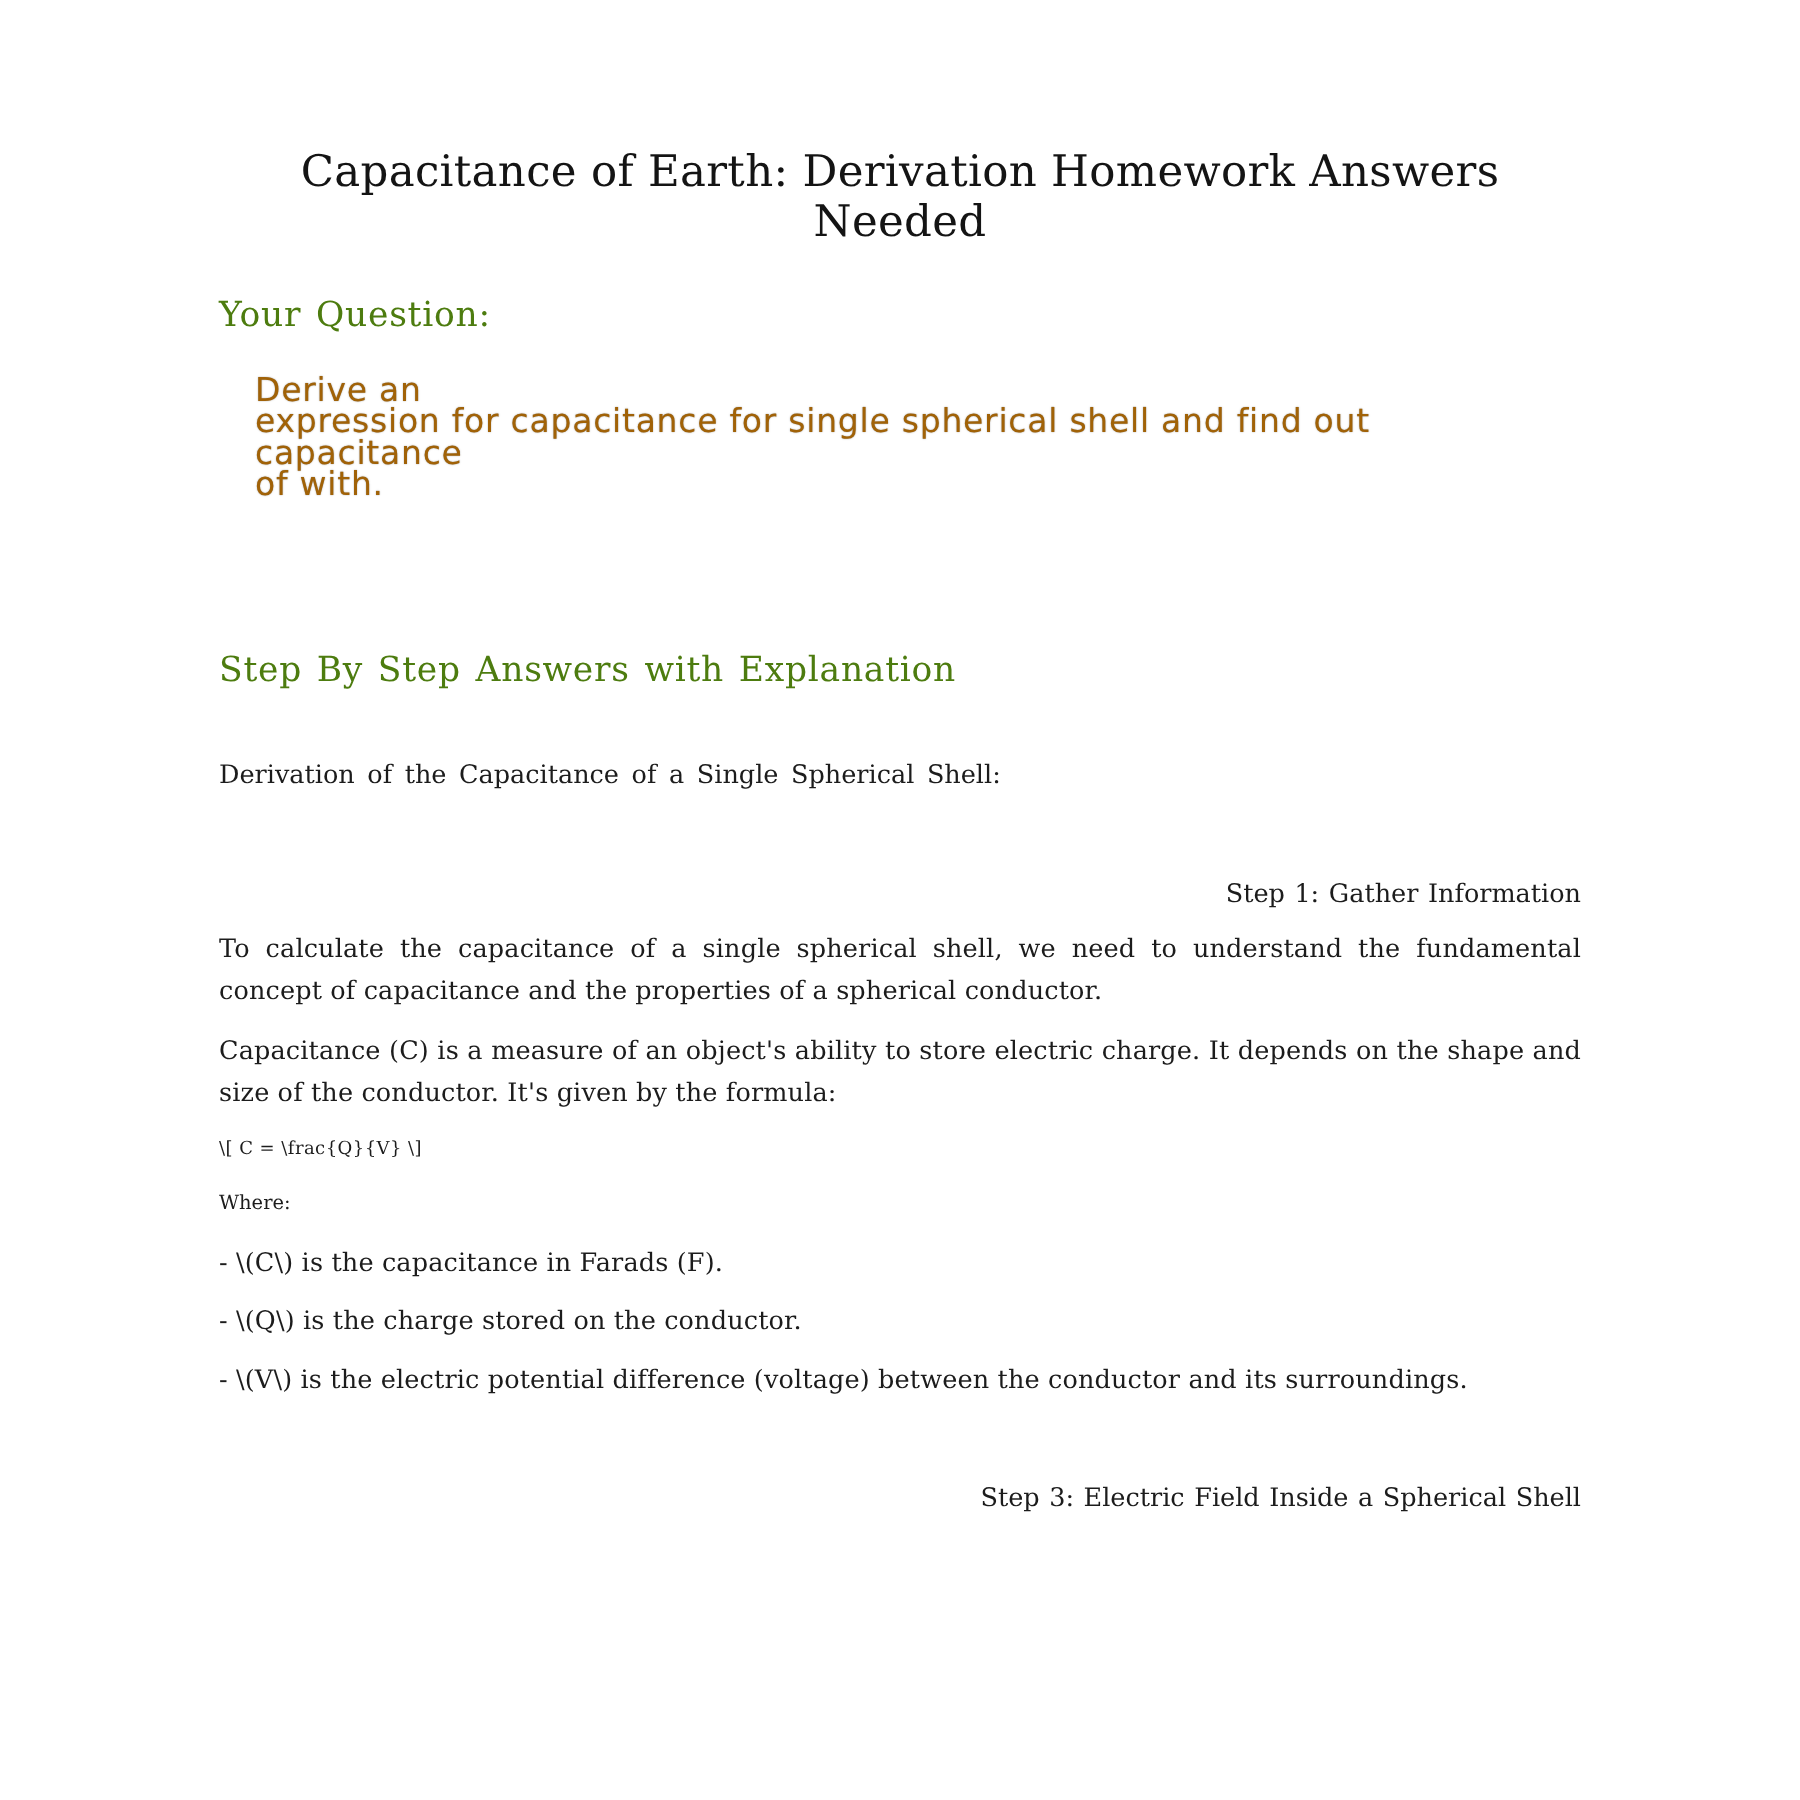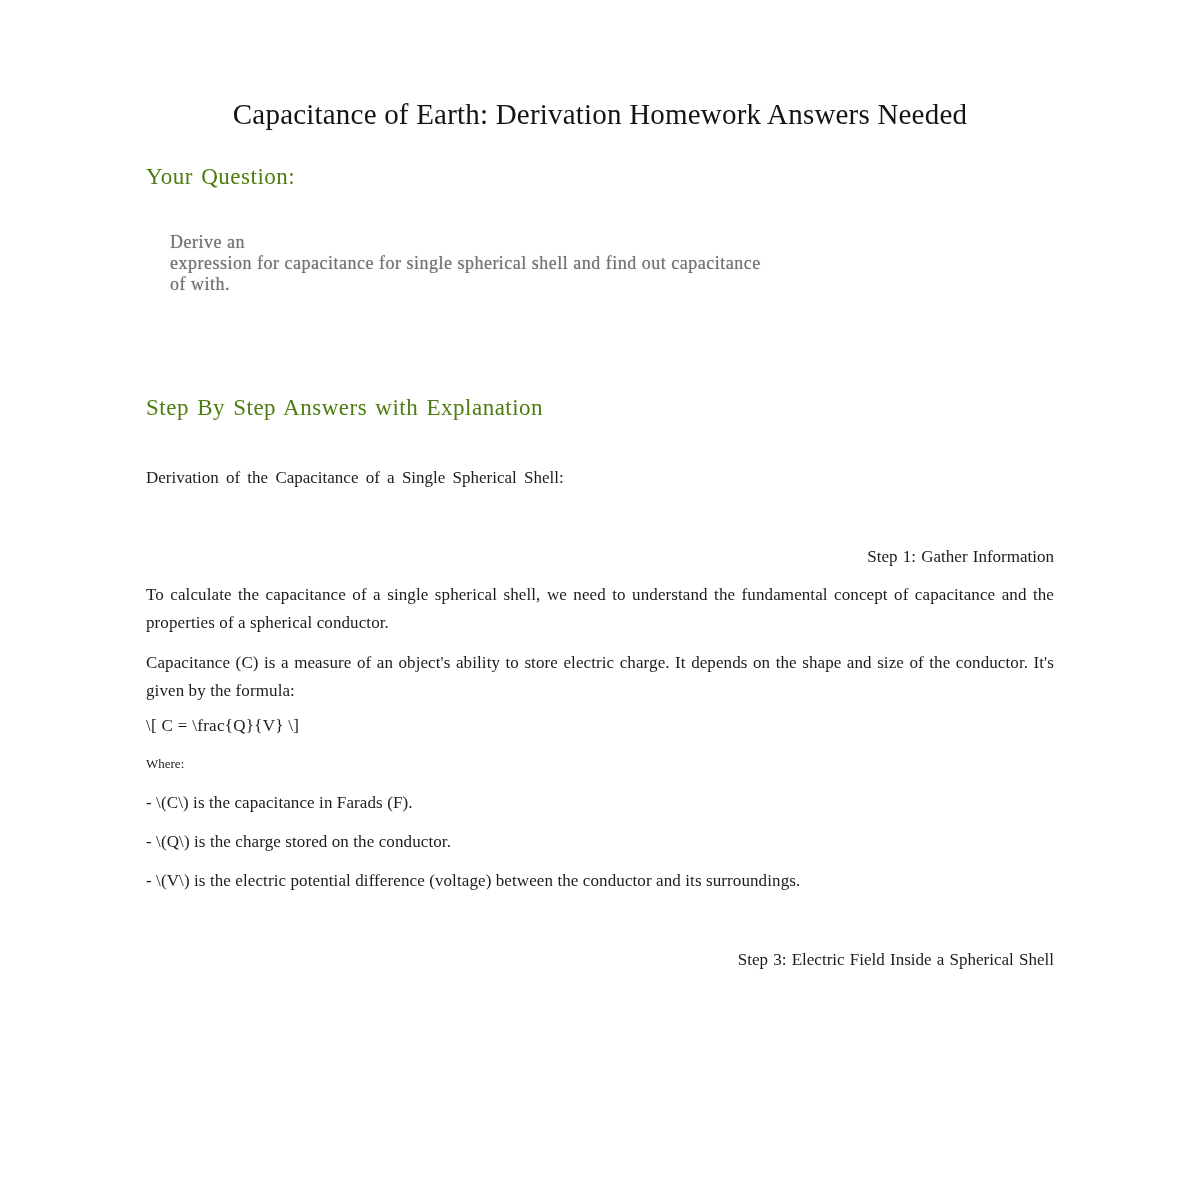--- a/index.html
+++ b/index.html
@@ -1,15 +1,15 @@
 <!DOCTYPE html>
 <html><head>
 <meta charset="utf-8">
 <style>
-  * { box-sizing: border-box; font-family: Liberation Serif, serif; }
+  * { box-sizing: border-box; }
   html, body { margin: 0; padding: 0; }
   body {
     width: 1200px;
     height: 1200px;
     background: #ffffff;
     font-family: "DejaVu Serif", serif;
     color: #1c1c1c;
     overflow: hidden;
   }
   .page {
@@ -31,26 +31,26 @@
     font-size: 23px;
     line-height: 28px;
     font-weight: 400;
     color: #4d7c0f;
     letter-spacing: 0.5px;
     word-spacing: 2px;
   }
   .heading-question { margin-top: 32px; }
   .heading-answers  { margin-top: 99px; }
   .question-block {
-    margin-top: 41px;
+    margin-top: 26px;
     padding-left: 24px;
     font-family: "DejaVu Sans", sans-serif;
-    font-size: 18px;
+    font-size: 22px;
     line-height: 21px;
-    color: #737373;
+    color: #a16207;
     letter-spacing: 0.5px;
     text-shadow: 0 0 1px rgba(70,70,70,0.55);
   }
   .lead {
     margin: 45px 0 0 0;
     font-size: 17px;
     line-height: 22px;
     word-spacing: 3px;
   }
   .step-heading {
@@ -61,21 +61,21 @@
     text-align: right;
   }
   .step-heading.step2 { margin-top: 52px; }
   .para {
     margin: 13px 0 0 0;
     font-size: 17px;
     line-height: 27.5px;
     text-align: justify;
     letter-spacing: 0.1px;
   }
-  .formula { margin: 11px 0 0 0; font-size: 17px; line-height: 22px; letter-spacing: 0.3px; }
+  .formula { margin: 11px 0 0 0; font-size: 12px; line-height: 22px; letter-spacing: 0.3px; }
   .where   { margin: 16px 0 0 0; font-size: 13px; line-height: 22px; }
   .def     { margin: 17px 0 0 0; font-size: 17px; line-height: 22px; letter-spacing: 0.1px; }
 </style>
 </head>
 <body>
 
 <div class="page">
 
   <h1 class="doc-title">Capacitance of Earth: Derivation Homework Answers Needed</h1>
 

